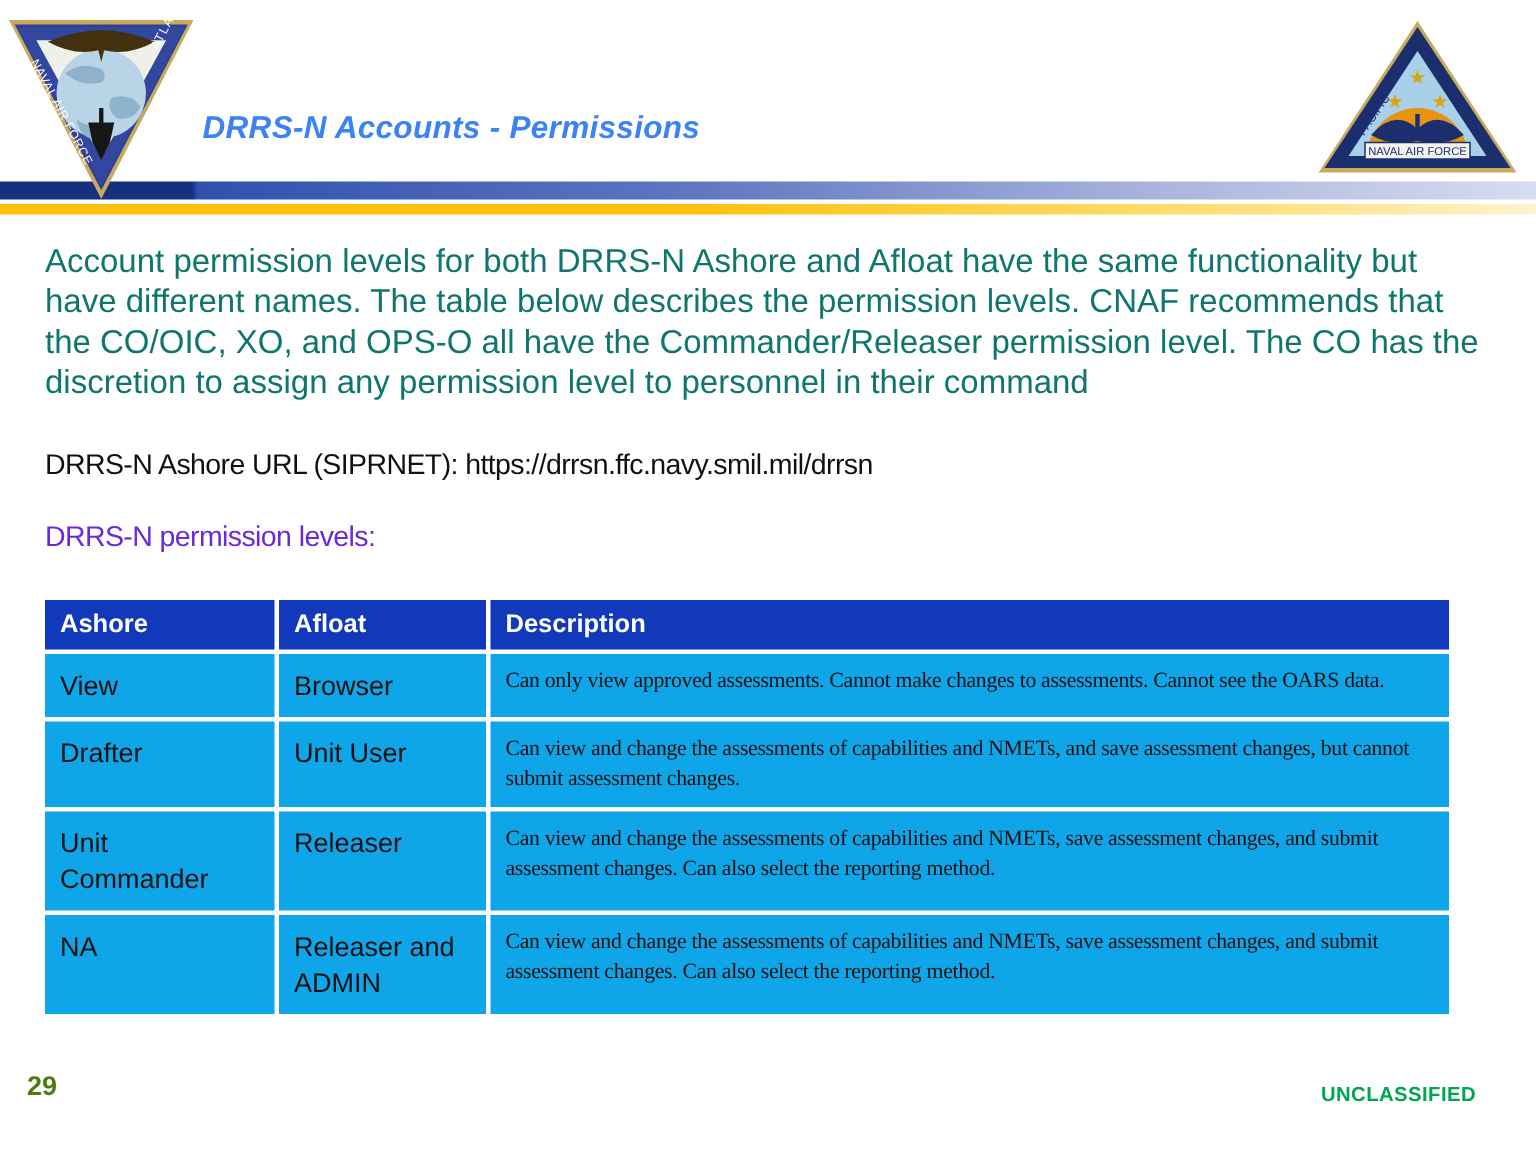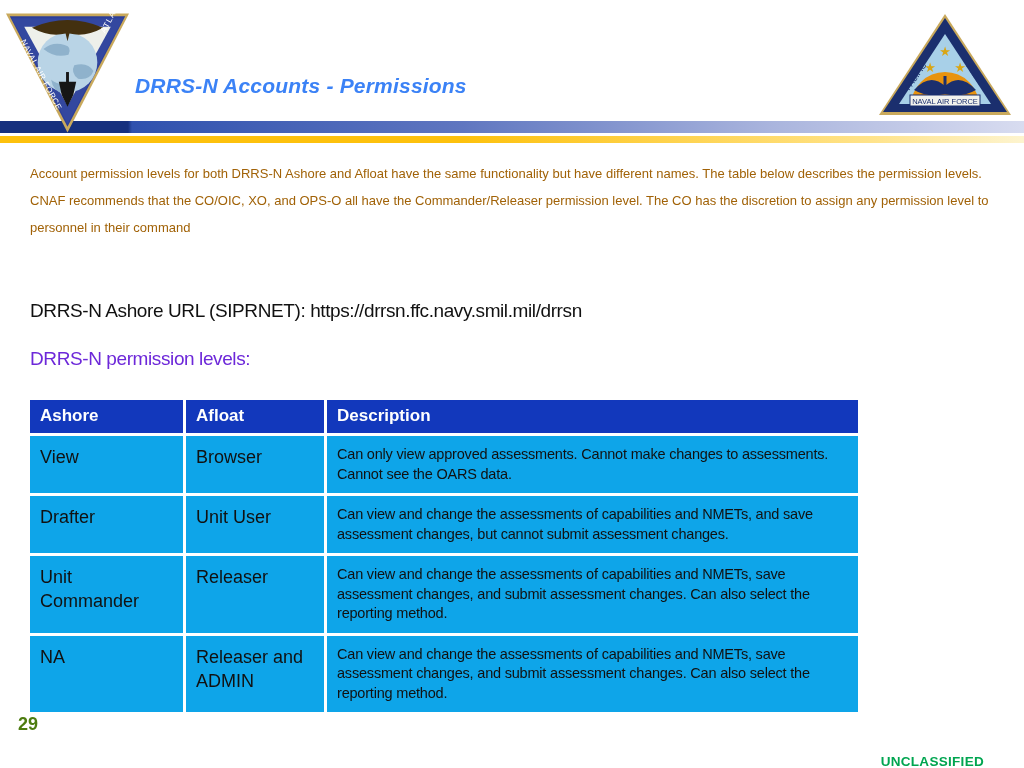--- a/index.html
+++ b/index.html
@@ -35,63 +35,63 @@
   }
   .bar-gold {
     position: absolute; left: 0; top: 136px; width: 1024px; height: 7px;
     background: linear-gradient(to right,
       #fdc10d 0%, #fdc10d 45%, #ffe38a 85%, #fdf4cf 100%);
   }
 
   
   .body-paragraph {
     position: absolute; left: 30px; top: 160px; width: 962px;
-    font-size: 13px; line-height: 27px; color: #a16207;
+    font-size: 22px; line-height: 27px; color: #0f766e;
   }
   .url-line {
     position: absolute; left: 30px; top: 300px; width: 962px;
     font-size: 19px; color: #111111; letter-spacing: -0.4px;
   }
   .intro-line {
     position: absolute; left: 30px; top: 348px; width: 962px;
     font-size: 19px; color: #6d28d9; letter-spacing: -0.4px;
   }
 
   
   .perm-table {
-    position: absolute; left: 30px; top: 400px; width: 828px;
+    position: absolute; left: 30px; top: 400px; width: 936px;
     display: grid;
     grid-template-columns: 153px 138px 1fr;
     column-gap: 3px;
     row-gap: 3px;
   }
   .perm-table .cell { box-sizing: border-box; }
   .th {
     background: #1238bc;
     color: #ffffff;
     font-weight: bold;
     font-size: 17px;
     padding: 6px 10px 7px 10px;
   }
   .td {
     background: #0ea5e9;
     color: #111111;
     padding: 9px 10px;
     vertical-align: top;
   }
   .td.name { font-size: 18px; line-height: 24px; }
-  .td.desc { font-size: 14.5px; line-height: 19.5px; letter-spacing: -0.2px; }
+  .td.desc { font-size: 14.5px; line-height: 19.5px; letter-spacing: -0.2px; font-family: Liberation Serif, serif; }
 
   
   .page-number {
     position: absolute; left: 18px; top: 714px;
     font-size: 18px; font-weight: bold; color: #4d7c0f; text-align: center;
   }
   .classification {
-    position: absolute; right: 40px; top: 754px;
+    position: absolute; right: 40px; top: 722px;
     font-size: 13.5px; font-weight: 600; color: #00a550;
     letter-spacing: 0.3px;
   }
 </style>
 </head>
 <body>
 
 <div class="slide">
 
   <svg class="logo-left" viewBox="0 0 130 126">

